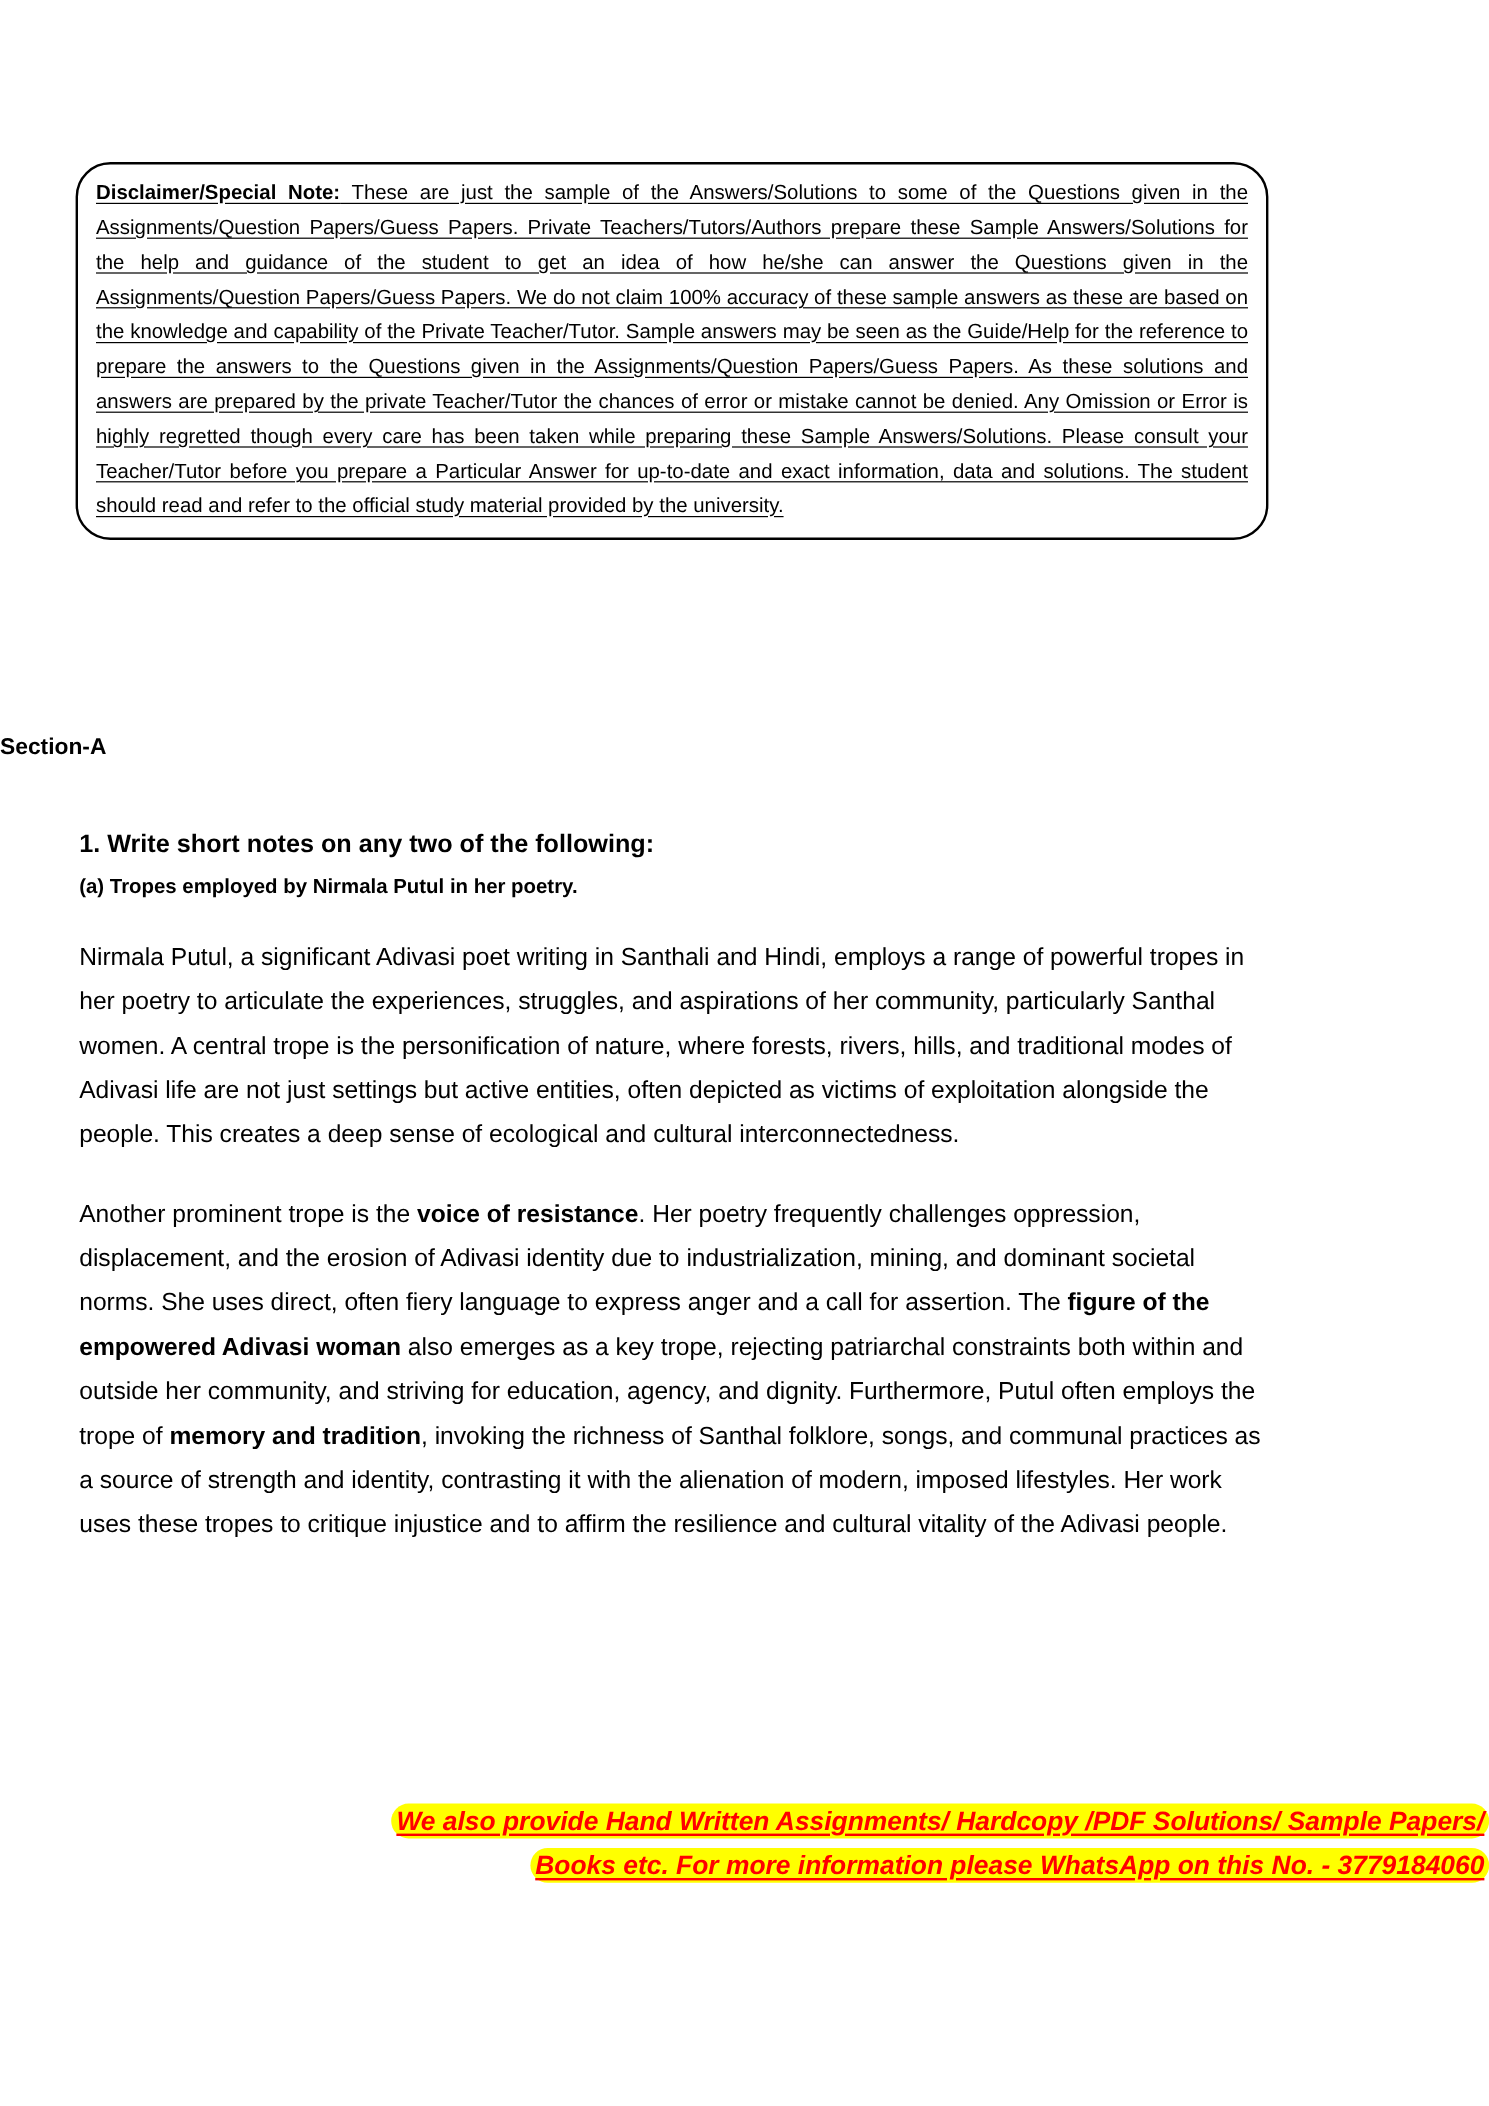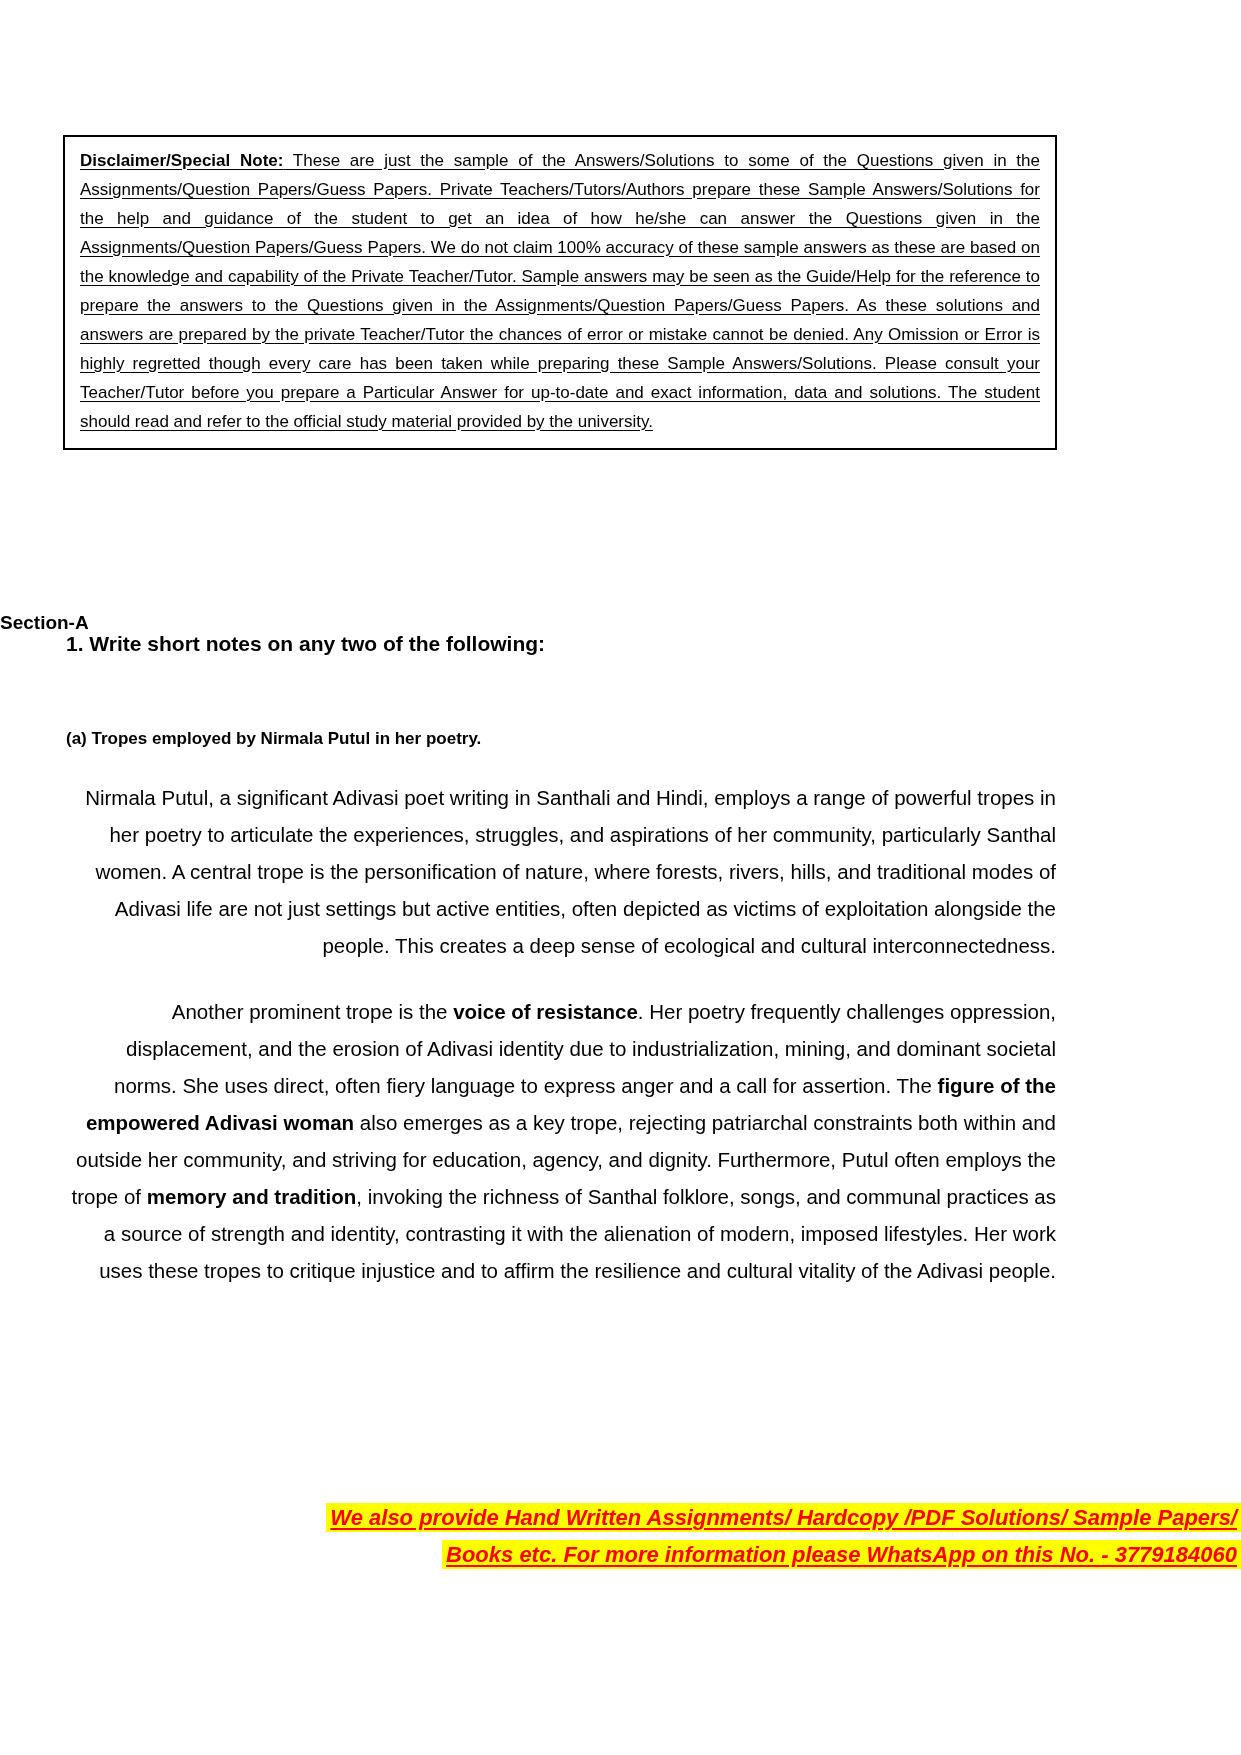--- a/index.html
+++ b/index.html
@@ -1,15 +1,15 @@
 <!DOCTYPE html>
 <html><head>
 <meta charset="utf-8">
 <style>
-  * { box-sizing: border-box; }
+  * { box-sizing: border-box; border-radius: 29px; }
   html, body { margin: 0; padding: 0; }
   body {
     background: #ffffff;
     font-family: "Liberation Sans", sans-serif;
     color: #000000;
   }
   .page {
     position: relative;
     width: 1241px;
     height: 1755px;
@@ -37,21 +37,21 @@
     position: absolute;
     top: 612px;
     left: 0;
     width: 100%;
     text-align: left;
     font-weight: bold;
     font-size: 19px;
   }
   .question-title {
     position: absolute;
-    top: 632px;
+    top: 692px;
     left: 66px;
     width: 990px;
     font-weight: bold;
     font-size: 21px;
   }
   .subquestion-title {
     position: absolute;
     top: 729px;
     left: 66px;
     width: 990px;
@@ -60,21 +60,21 @@
   }
   .answer {
     position: absolute;
     top: 779px;
     left: 66px;
     width: 990px;
     font-size: 20.5px;
     line-height: 37px;
     text-align: left;
   }
-  .answer p { margin: 0 0 29px 0; text-align: right; }
+  .answer p { margin: 0 0 29px 0; }
   .footer {
     position: absolute;
     top: 1499px;
     left: 0;
     width: 100%;
     text-align: right;
     font-size: 22px;
     font-weight: bold;
     font-style: italic;
     line-height: 37px;

